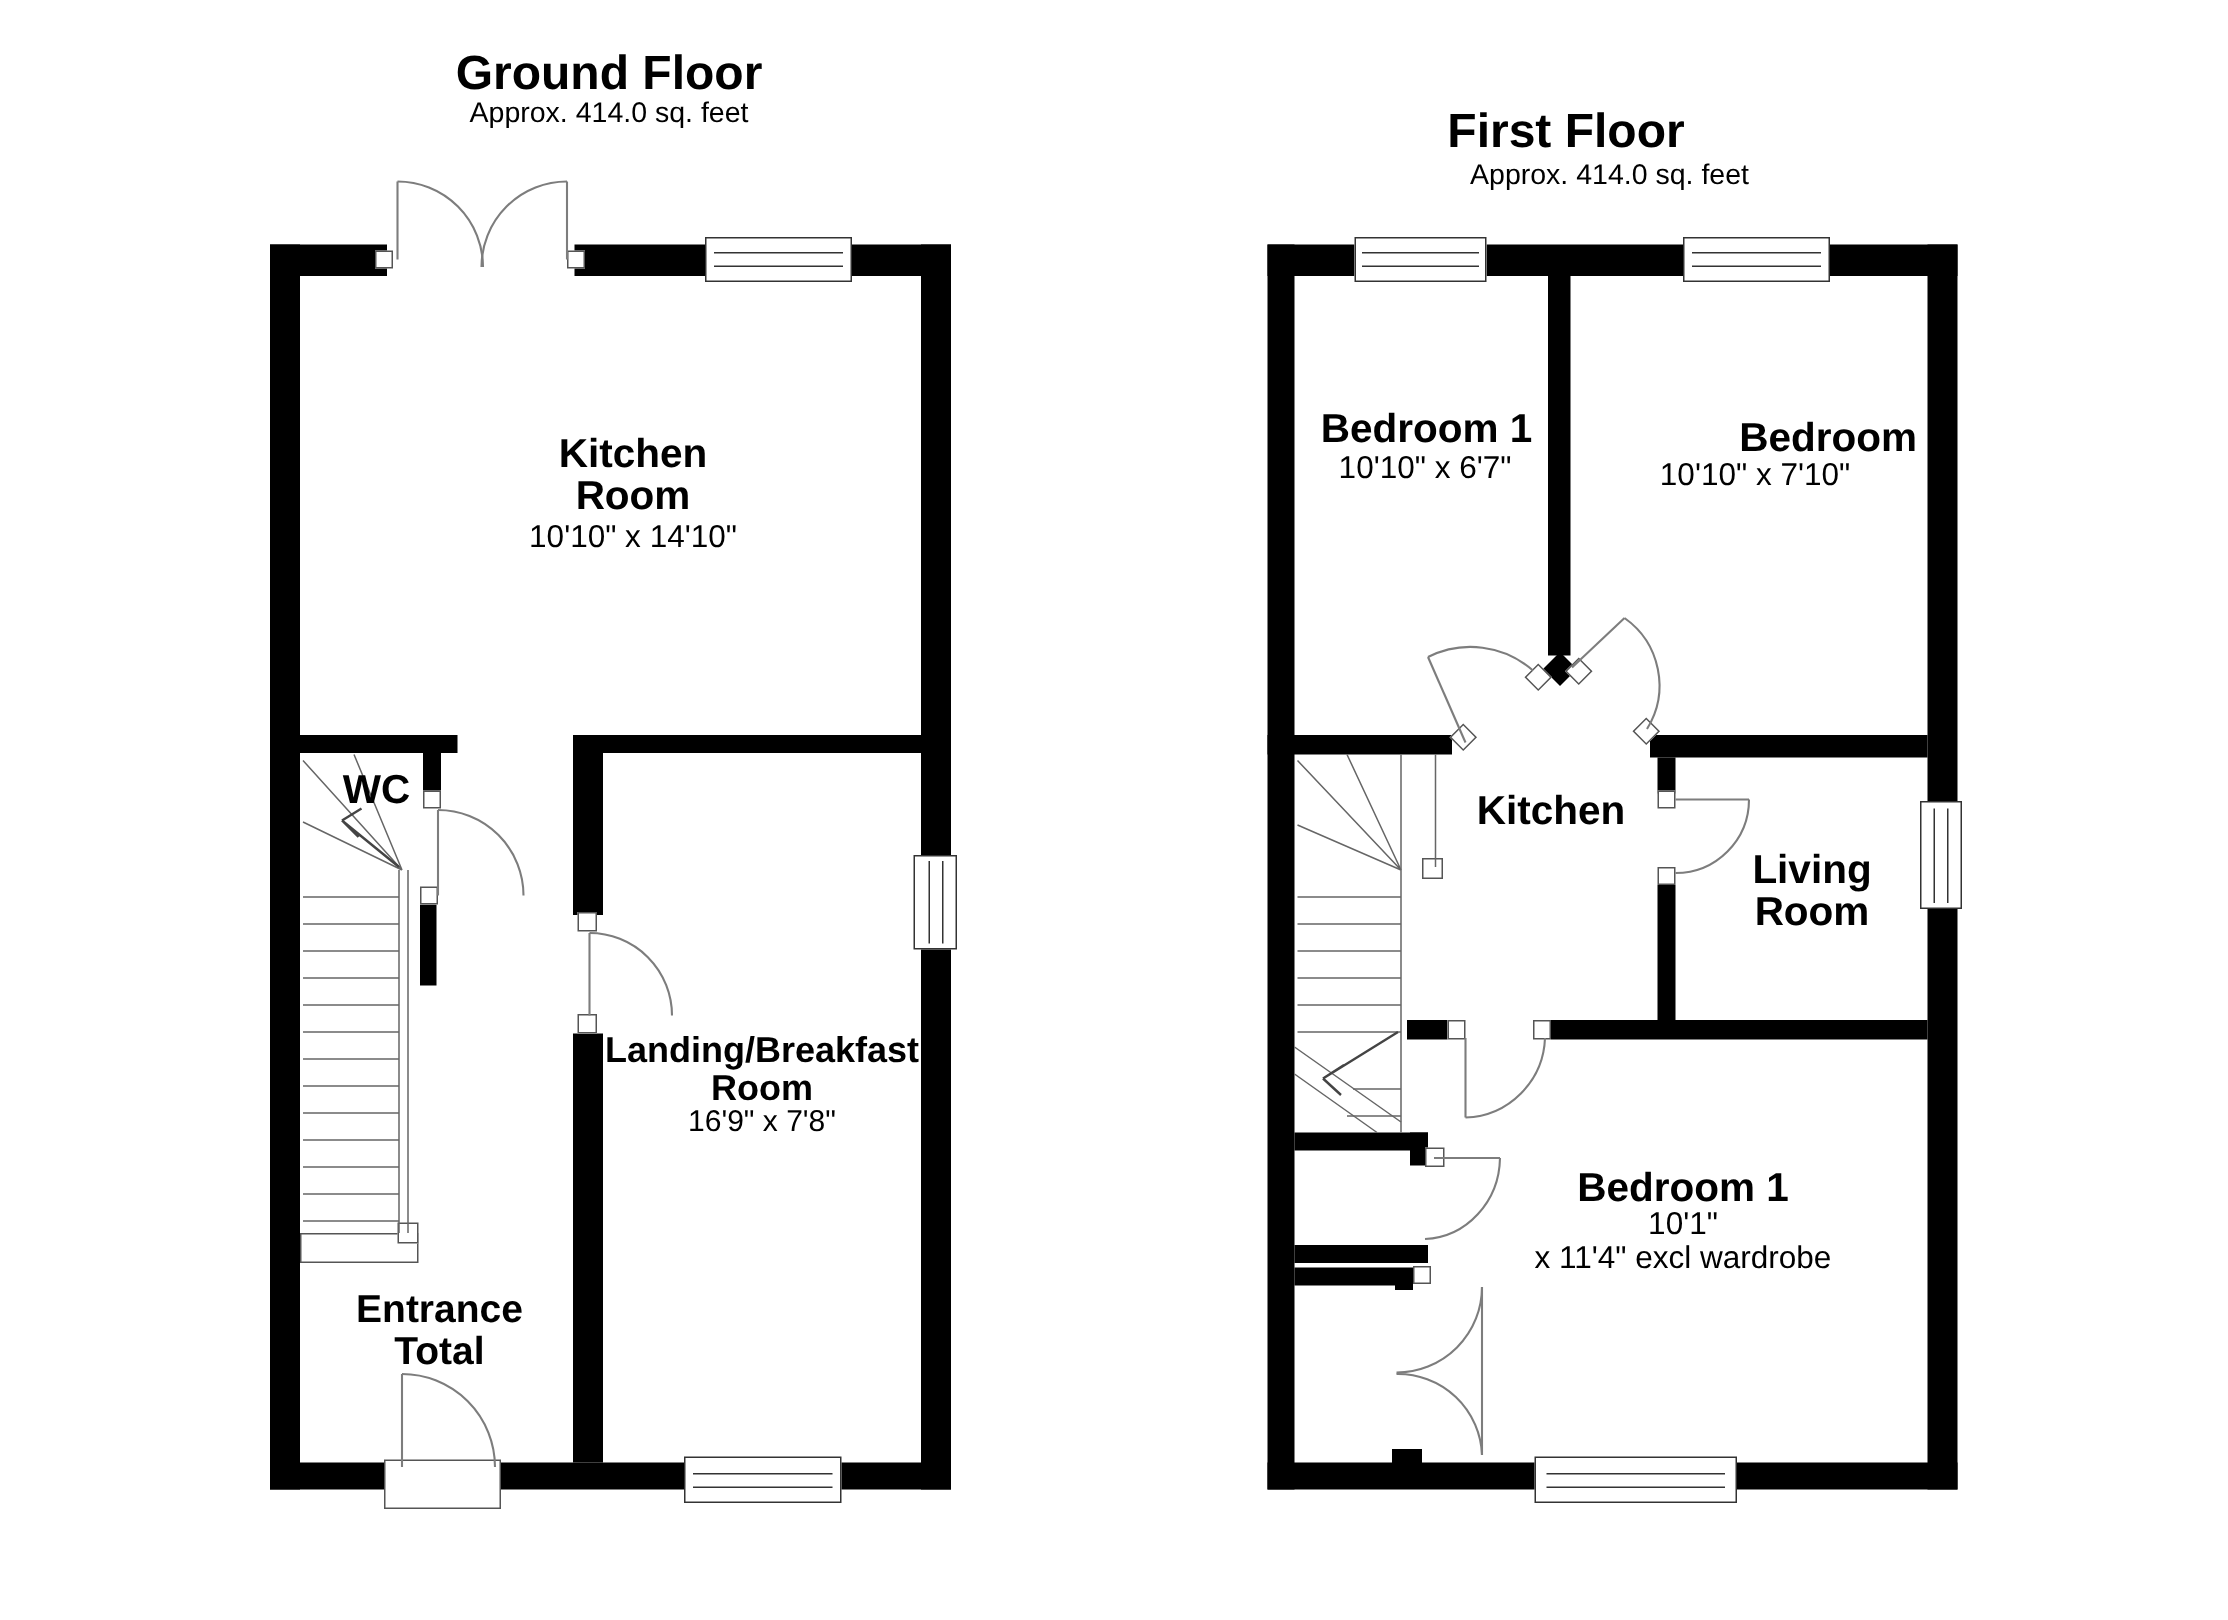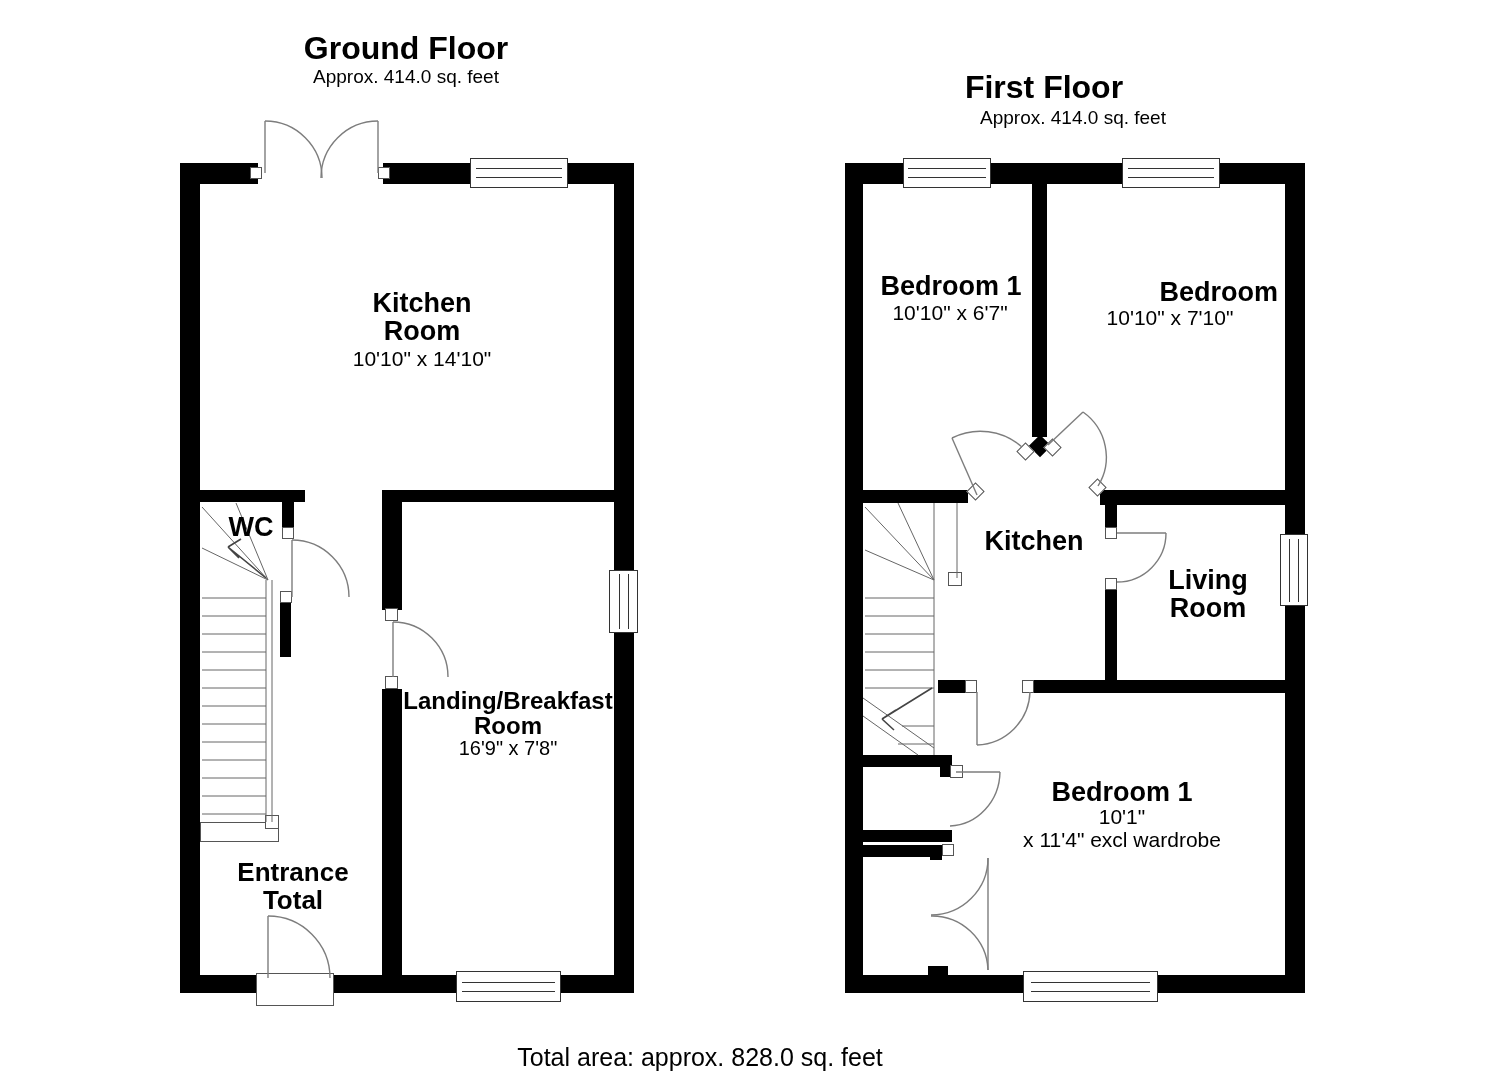--- a/index.html
+++ b/index.html
@@ -218,14 +218,13 @@
 
   <div class="lbl b t27" style="left:1034px;top:541px;">Kitchen</div>
 
   <div class="lbl b t27" style="left:1208px;top:580px;">Living</div>
   <div class="lbl b t27" style="left:1208px;top:608px;">Room</div>
 
   <div class="lbl b t27" style="left:1122px;top:792px;">Bedroom 1</div>
   <div class="lbl t21" style="left:1122px;top:816px;">10'1"</div>
   <div class="lbl t21" style="left:1122px;top:839px;">x 11'4" excl wardrobe</div>
 
-  <div class="lbl t25" style="left:700px;top:1057px;">Total area: approx. 828.0 sq. feet</div>
 </div>
 
 </body></html>

